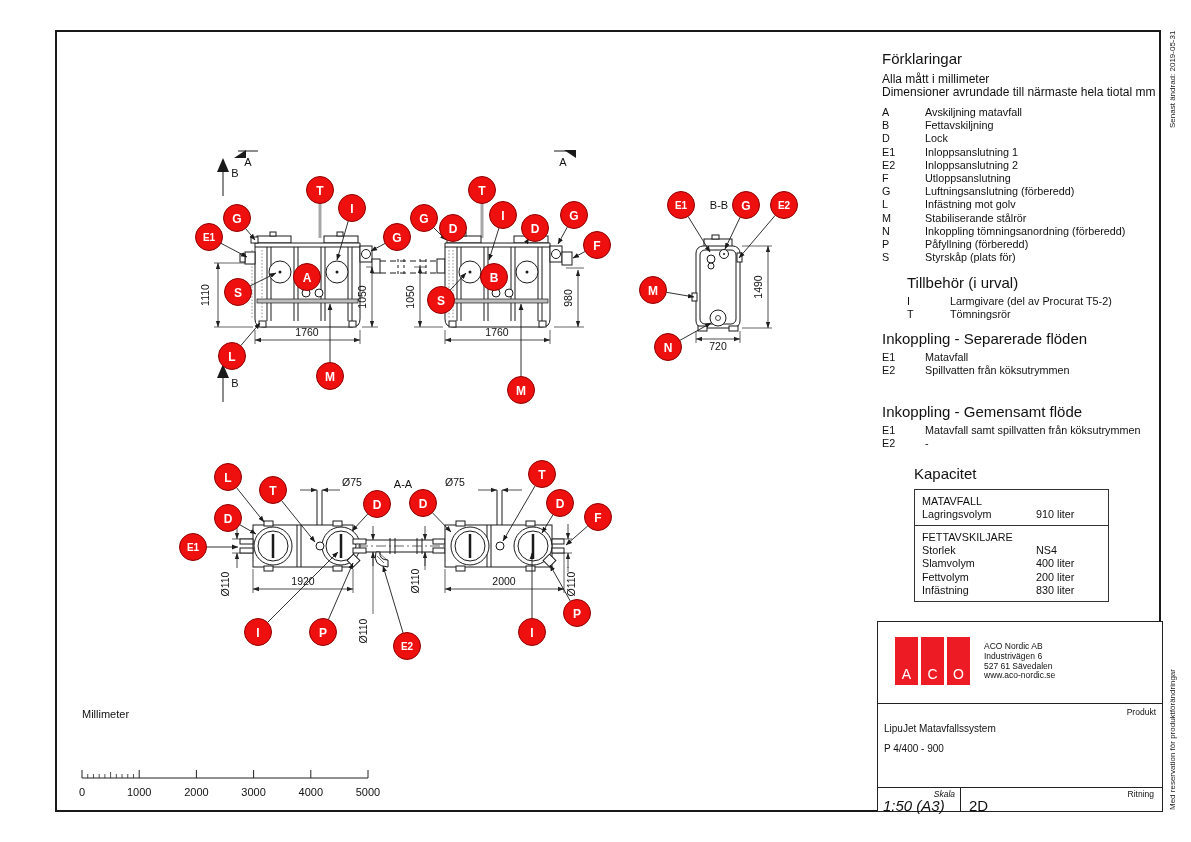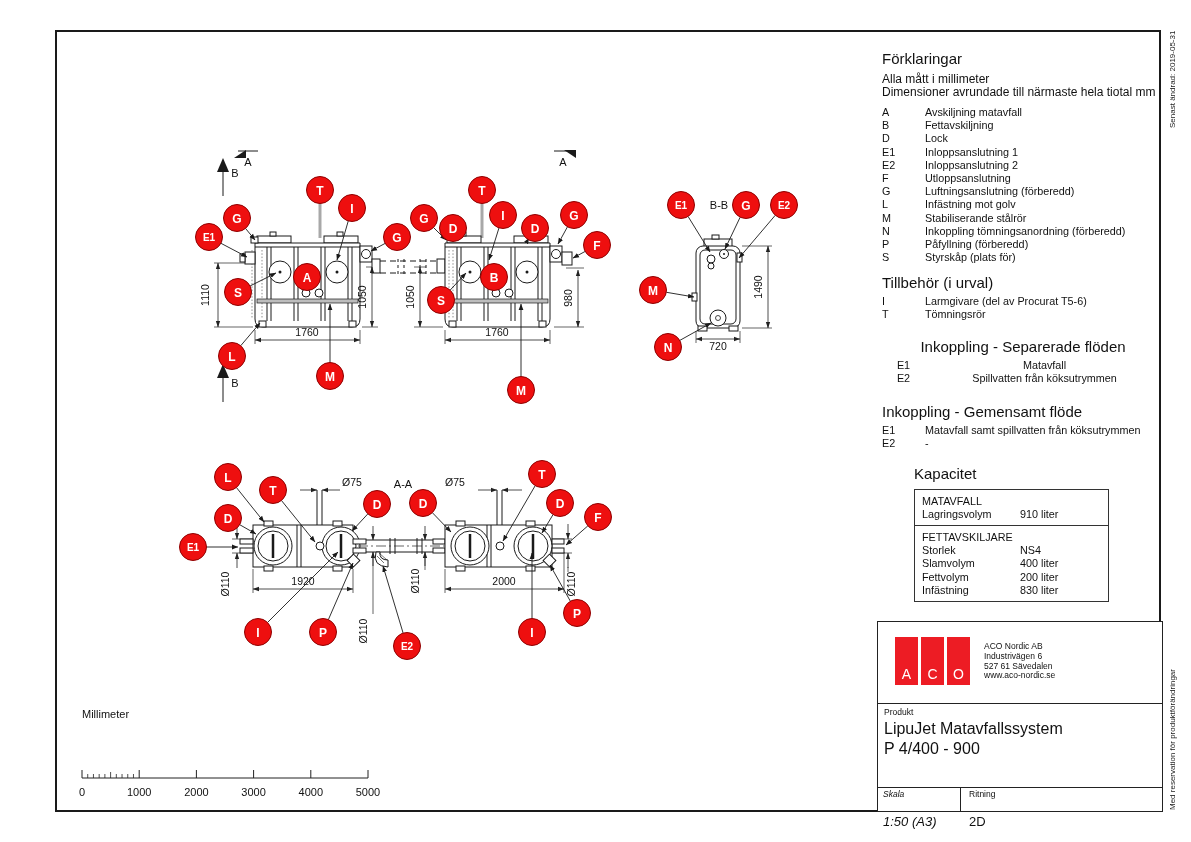--- a/index.html
+++ b/index.html
@@ -28,37 +28,37 @@
   .lrows.tight{margin-top:3px;}
   .lrow{display:flex;font-size:10.8px;line-height:13.2px;}
   .lkey{width:43px;flex:none;}
   .llab{flex:1;}
 
   .captable{margin-top:6px;width:193px;border:1.2px solid #333;}
   .capgroup{padding:2px 0 4px 0;}
   .capgroup + .capgroup{border-top:1.2px solid #333;}
   .caprow{display:flex;font-size:10.8px;line-height:13.2px;padding:0 7px;}
   .caphead{font-size:10.8px;line-height:14px;padding:2px 7px 0 7px;}
-  .caplab{width:98px;flex:none;}
+  .caplab{width:114px;flex:none;}
 
   .titleblock{position:absolute;left:877px;top:621px;width:286px;height:191px;
               border:1.5px solid #222;box-sizing:border-box;background:#fff;}
   .tb-logo-row{position:relative;height:81px;border-bottom:1.5px solid #222;}
   .logo{position:absolute;left:17px;top:15px;display:flex;gap:3px;}
   .logobox{width:23px;height:48px;background:#ed1c24;position:relative;}
   .logobox span{position:absolute;left:0;right:0;bottom:3px;text-align:center;
                 color:#fff;font-size:14px;font-weight:400;}
   .company{position:absolute;left:106px;top:20px;font-size:8.5px;line-height:9.8px;color:#111;}
   .tb-product{height:84px;border-bottom:1.5px solid #222;padding:3px 6px;box-sizing:border-box;}
-  .tb-small{font-size:8.5px;line-height:10px;}
-  .tb-name{font-size:16px;line-height:19.5px;margin-top:2px;}
+  .tb-small{font-size:8.5px;line-height:10px;text-align:right;}
+  .tb-name{font-size:10px;line-height:19.5px;margin-top:2px;}
   .tb-bottom{display:flex;height:23px;}
   .cell-skala{width:72px;flex:none;border-right:1.5px solid #222;padding:1px 5px;font-style:italic;}
   .cell-rit{flex:1;padding:1px 8px;}
-  .tb-val{font-size:13px;line-height:13px;margin-top:16px;}
+  .tb-val{font-size:15px;line-height:13px;}
 
   .edgenote{position:absolute;font-size:8px;color:#222;white-space:nowrap;
             transform:rotate(-90deg);transform-origin:0 0;}
   .mmlabel{position:absolute;left:82px;top:708px;font-size:11px;}
 </style>
 </head>
 <body>
 
 <div class="page">
   <div class="frame"></div>
@@ -523,35 +523,35 @@
           <span class="lkey">P</span>
           <span class="llab">Påfyllning (förberedd)</span>
         </div>
         <div class="lrow">
           <span class="lkey">S</span>
           <span class="llab">Styrskåp (plats för)</span>
         </div>
       </div>
   </div>
 
-  <div class="rp" style="left:882px;top:274px;">
+  <div class="rp" style="left:907px;top:274px;">
     <div class="rp-title">Tillbehör (i urval)</div>
     <div class="lrows tight">
         <div class="lrow">
           <span class="lkey">I</span>
-          <span class="llab">Larmgivare (del av Procurat T5-6)</span>
+          <span class="llab">Larmgivare (del av Procurat T5-2)</span>
         </div>
         <div class="lrow">
           <span class="lkey">T</span>
           <span class="llab">Tömningsrör</span>
         </div>
       </div>
   </div>
 
-  <div class="rp" style="left:882px;top:338px;text-align:center;">
+  <div class="rp" style="left:882px;top:330px;">
     <div class="rp-title">Inkoppling - Separerade flöden</div>
     <div class="lrows tight">
         <div class="lrow">
           <span class="lkey">E1</span>
           <span class="llab">Matavfall</span>
         </div>
         <div class="lrow">
           <span class="lkey">E2</span>
           <span class="llab">Spillvatten från köksutrymmen</span>
         </div>

